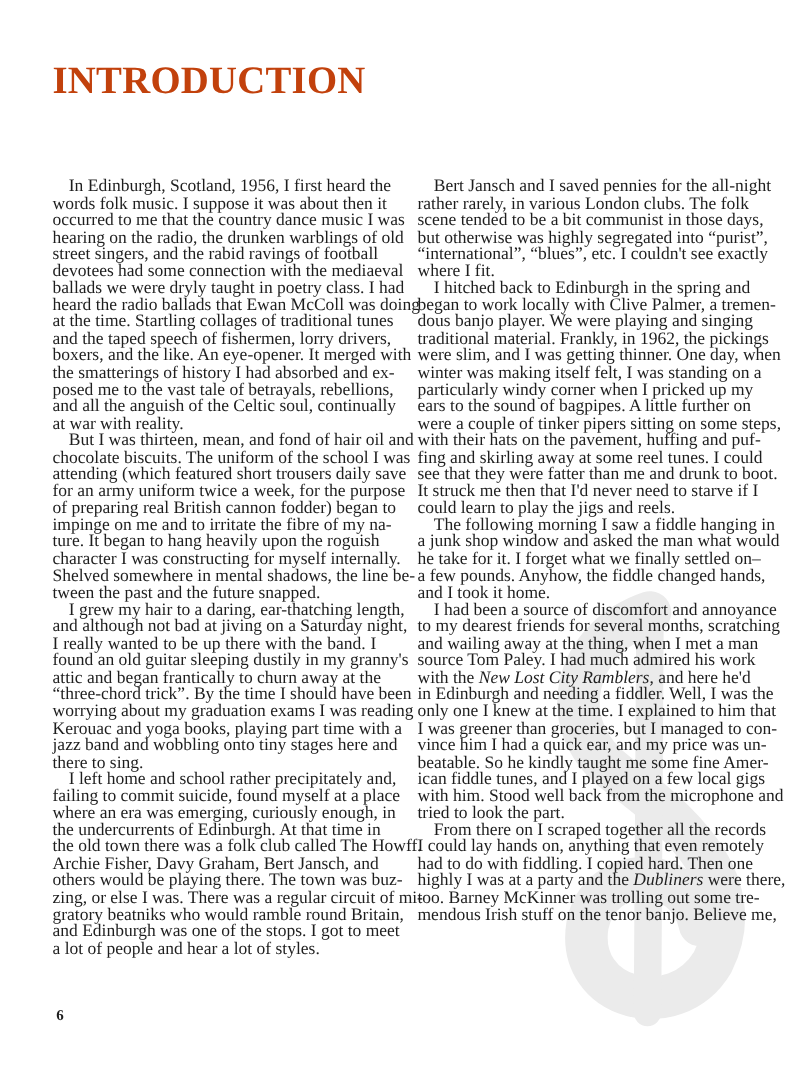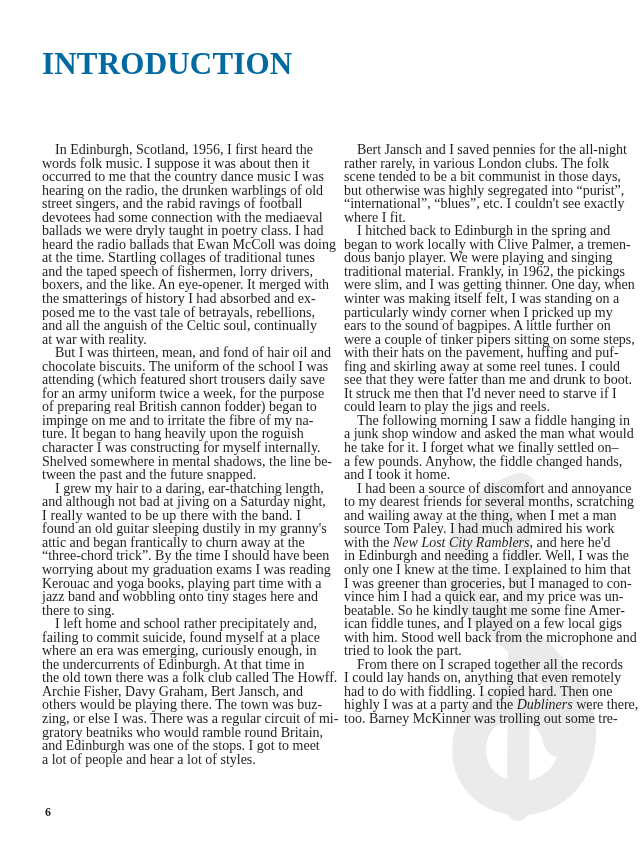--- a/index.html
+++ b/index.html
@@ -1,20 +1,20 @@
 <!DOCTYPE html>
 <html><head>
 <meta charset="utf-8">
 <style>
   html, body { margin: 0; padding: 0; background: #ffffff; }
   body { width: 640px; height: 853px; position: relative; overflow: hidden; font-family: "Liberation Serif", "DejaVu Serif", serif; color: #1e1e1e; }
-  .title { position: absolute; left: 42px; top: 48px; font-size: 31px; font-weight: bold; letter-spacing: 0.2px; color: #0369a1; margin: 0; line-height: 1; }
+  .title { position: absolute; left: 42px; top: 48px; font-size: 31px; font-weight: bold; letter-spacing: 0.2px; color: #c2410c; margin: 0; line-height: 1; }
   .col { position: absolute; top: 143px; width: 259px; font-size: 14px; line-height: 13.55px; }
   .col.left { left: 42px; }
-  .col.right { left: 344px; width: 258px; }
+  .col.right { left: 334px; width: 258px; }
   .line { display: block; white-space: nowrap; text-align: justify; text-align-last: justify; height: 13.55px; overflow: visible; }
   .line.last { text-align-last: left; }
   .line.indent { text-indent: 13px; }
   .line i { font-style: italic; }
   .page-num { position: absolute; left: 45px; top: 805px; font-size: 12px; font-weight: bold; color: #1e1e1e; }
   .watermark { position: absolute; left: 400px; top: 470px; width: 230px; height: 360px; pointer-events: none; }
   .content { position: relative; z-index: 2; }
 </style>
 </head>
 <body>
@@ -114,16 +114,17 @@
       <span class="line">vince him I had a quick ear, and my price was un-</span>
       <span class="line">beatable. So he kindly taught me some fine Amer-</span>
       <span class="line">ican fiddle tunes, and I played on a few local gigs</span>
       <span class="line">with him. Stood well back from the microphone and</span>
       <span class="line last">tried to look the part.</span>
       <span class="line indent">From there on I scraped together all the records</span>
       <span class="line">I could lay hands on, anything that even remotely</span>
       <span class="line">had to do with fiddling. I copied hard. Then one</span>
       <span class="line"><span>highly I was at a party and the </span><i>Dubliners</i><span> were there,</span></span>
       <span class="line">too. Barney McKinner was trolling out some tre-</span>
+      <span class="line">mendous Irish stuff on the tenor banjo. Believe me,</span>
     </div>
 
   <div class="page-num">6</div>
 </div>
 
 </body></html>

